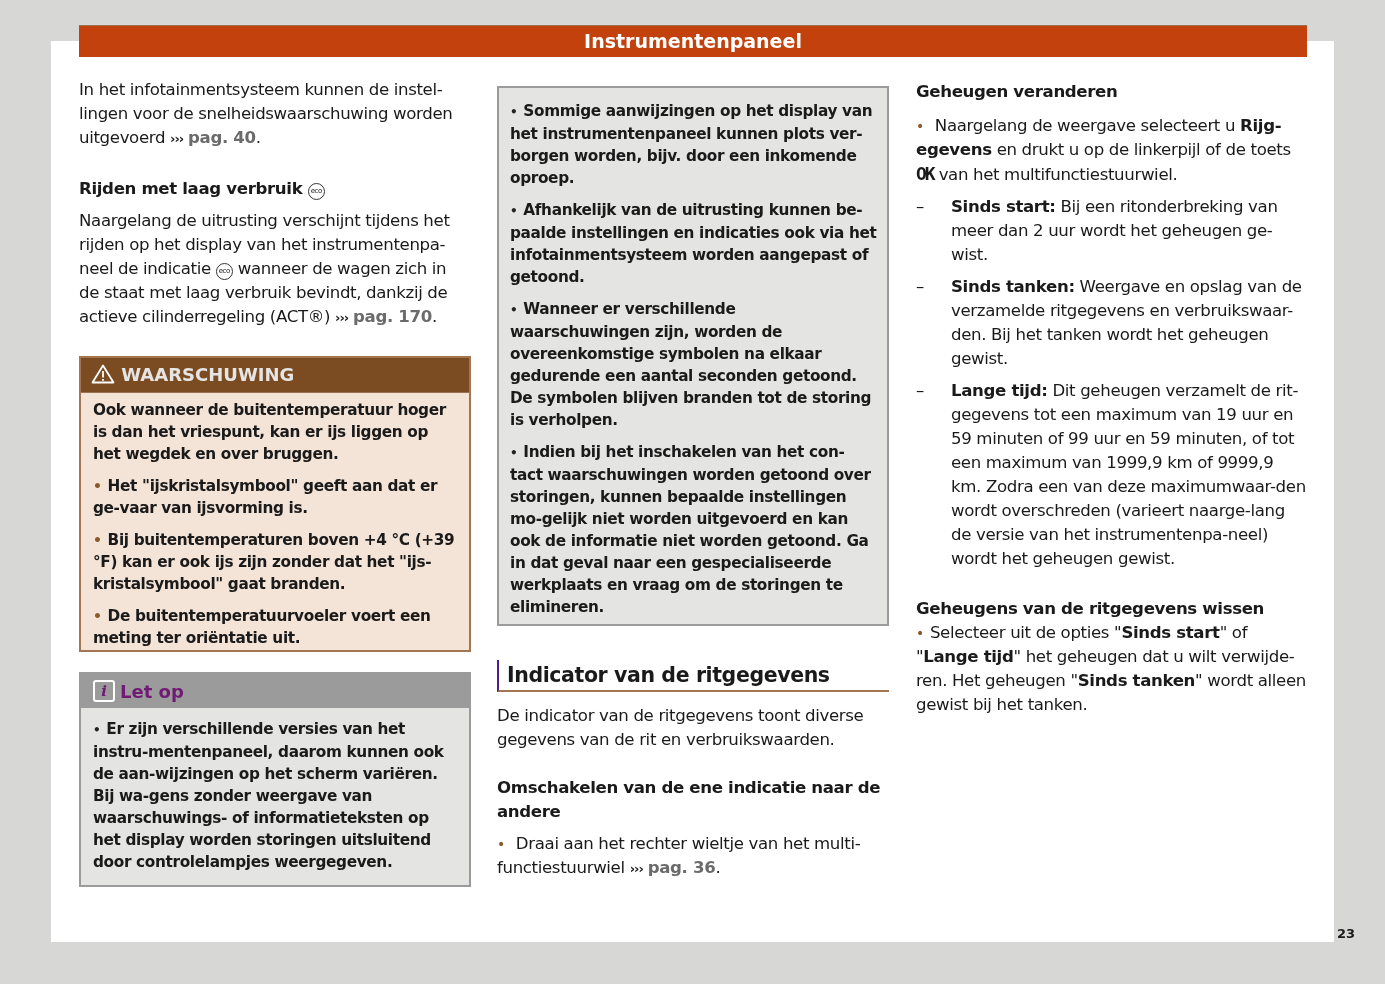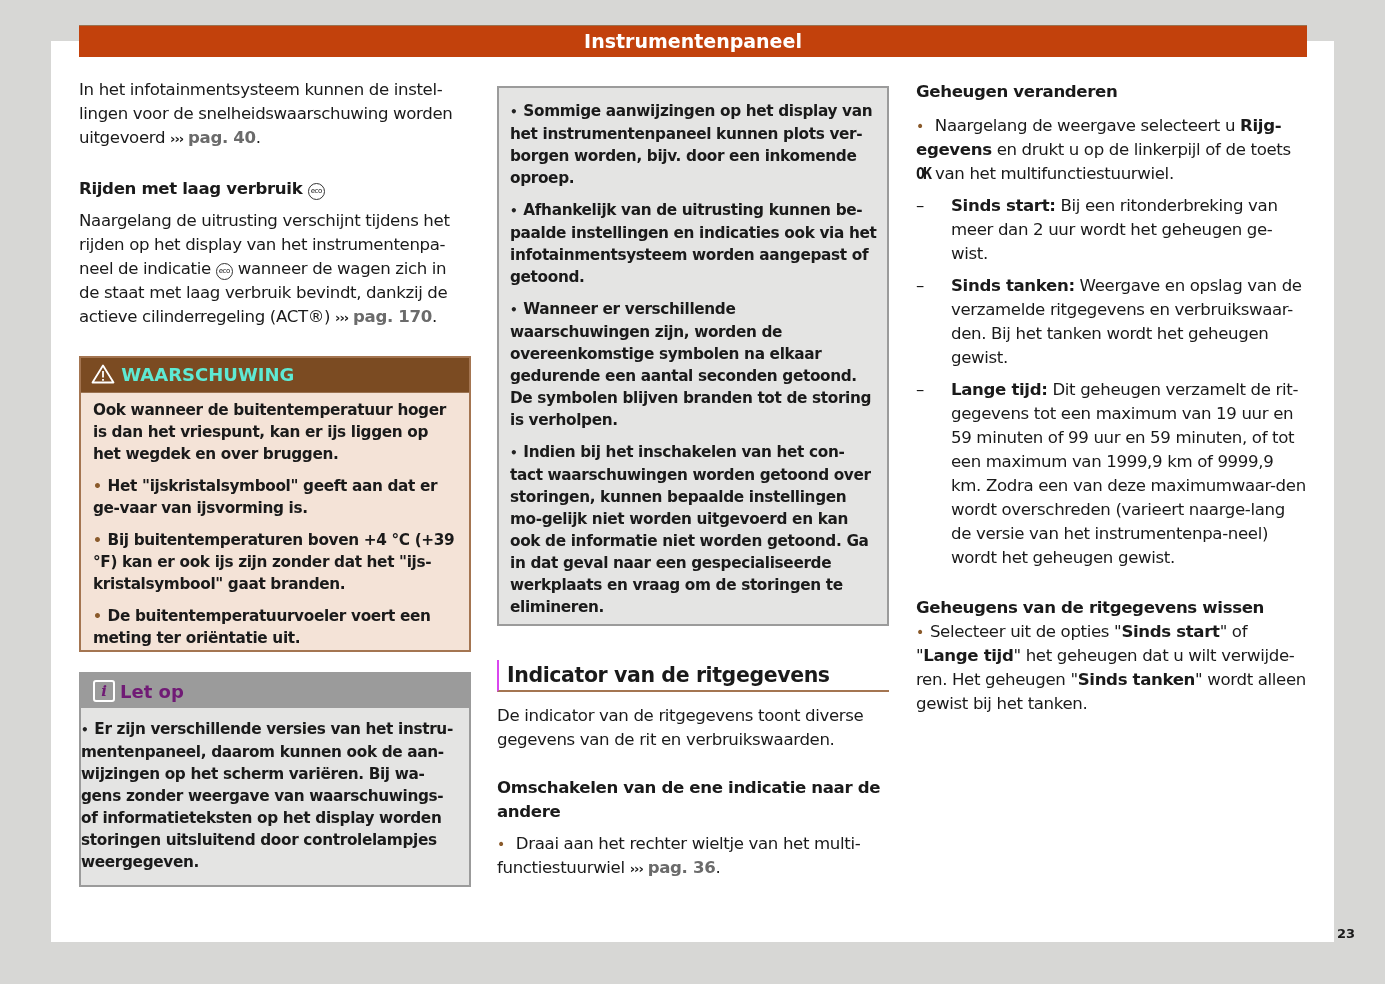--- a/index.html
+++ b/index.html
@@ -25,43 +25,43 @@
   h3.sub { font-size: 16.6px; font-weight: bold; margin: 0; line-height: 24px; letter-spacing: -0.35px; }
   .eco {
     display: inline-block; width: 15px; height: 15px; border: 1px solid #333; border-radius: 50%;
     font-size: 7px; line-height: 15px; text-align: center; vertical-align: 1px; font-weight: normal;
     letter-spacing: -0.5px;
   }
   .bullet { color: #8a5a2b; font-size: 14px; margin-right: 6px; }
   .bullet-dark { color: #222; font-size: 12px; margin-right: 6px; }
   .warn-box { border: 2px solid #a47551; background: #f4e3d7; margin-top: 26px; }
   .warn-head {
-    background: #7b4b22; color: #5eead4; font-weight: bold; font-size: 18px; height: 34px; line-height: 34px;
+    background: #7b4b22; color: #e5e5e5; font-weight: bold; font-size: 18px; height: 34px; line-height: 34px;
     padding-left: 10px; border-bottom: 1px solid #9a7250;
   }
   .warn-body { padding: 6px 10px 1px 12px; }
   .box-text { font-size: 15.3px; line-height: 22px; font-weight: bold; letter-spacing: -0.35px; }
   .box-text + .box-text { margin-top: 10px; }
   .note-box { border: 2px solid #9b9b9b; background: #e4e4e3; margin-top: 20px; }
   .note-head {
     background: #9b9b9b; color: #701a75; font-weight: bold; font-size: 18px; height: 34px; line-height: 36px;
     padding-left: 12px;
   }
-  .note-body { padding: 10px 10px 12px 0; }
+  .note-body { padding: 10px 10px 12px 12px; }
   .info-icon {
     display: inline-block; width: 22px; height: 22px; border: 2px solid #fff; border-radius: 3px;
     box-sizing: border-box; text-align: center; line-height: 18px; font-family: "DejaVu Serif", serif;
     font-style: italic; font-size: 15px; vertical-align: 2px; margin-right: 5px;
   }
   .gray-box { border: 2px solid #9b9b9b; background: #e4e4e3; padding: 9px 10px 6px 11px; margin-top: 8px; }
   .section-heading {
-    margin-top: 34px; border-left: 2px solid #d946ef; border-bottom: 2px solid #a47551;
+    margin-top: 34px; border-left: 2px solid #4c1d95; border-bottom: 2px solid #a47551;
     padding-left: 8px; font-size: 20.5px; font-weight: bold; line-height: 30px; height: 30px; letter-spacing: -0.4px;
   }
-  .ok-glyph { font-family: "DejaVu Sans Mono", monospace; font-weight: bold; font-size: 15px; letter-spacing: -2px; }
+  .ok-glyph { font-family: "DejaVu Sans Mono", monospace; font-weight: bold; font-size: 18px; letter-spacing: -2px; }
   .dash-item { display: flex; margin-top: 8px; }
   .dash { width: 35px; flex: none; }
   .page-number { position: absolute; left: 1337px; top: 926px; font-size: 13px; font-weight: bold; }
 </style>
 </head>
 <body>
 
 <div class="page"></div>
 <div class="header-bar">Instrumentenpaneel</div>
 

